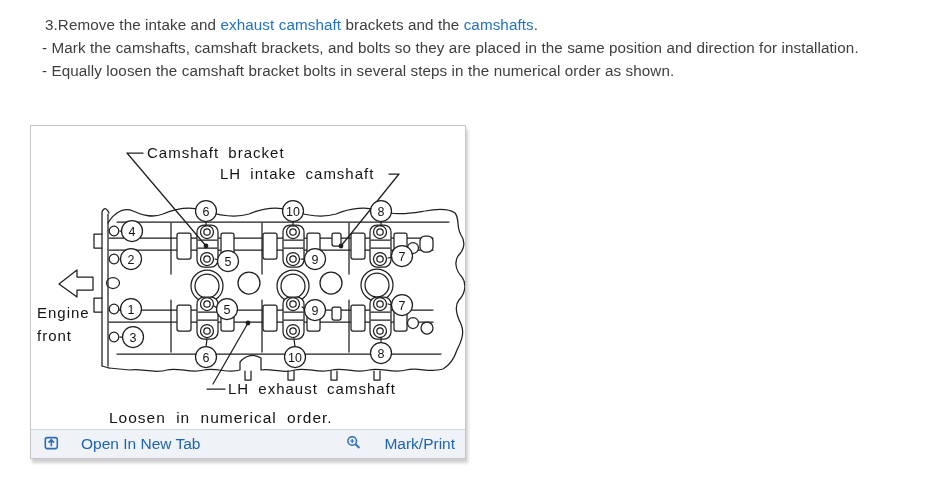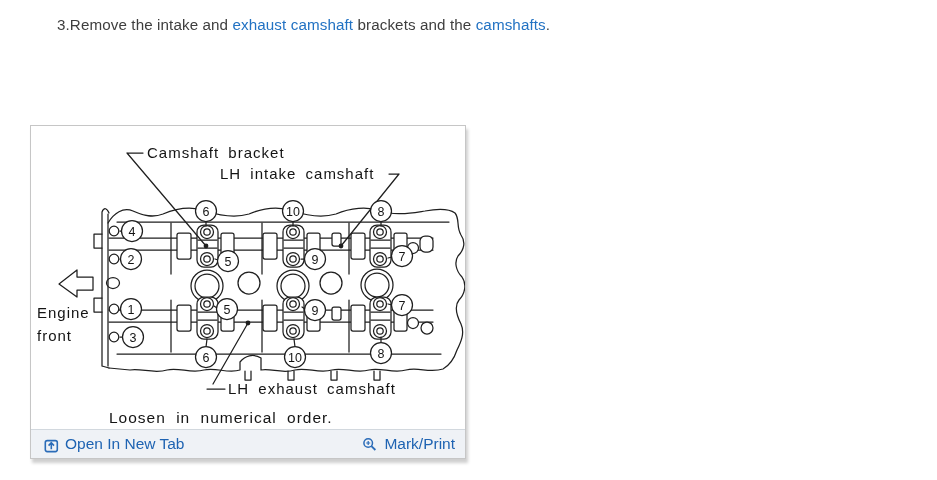--- a/index.html
+++ b/index.html
@@ -7,21 +7,20 @@
   .page {
     position:relative; width:937px; height:480px;
     background:#ffffff; overflow:hidden;
     font-family:"Liberation Sans", sans-serif;
   }
   
   .instructions {
     position:absolute; left:42px; top:13px;
     font-size:15.2px; line-height:23px; color:#3e3e3e;
     letter-spacing:0.1px;
-    margin-left:12px;
   }
   .instructions .step { padding-left:3px; }
   .lnk { color:#2272c3; text-decoration:none; cursor:pointer; }
   
   .figure-box {
     position:absolute; left:30px; top:125px;
     width:436px; height:334px;
     background:#ffffff;
     border:1px solid #c6c6c6;
     box-shadow:2px 4px 3px #cfcfcf;
@@ -43,32 +42,34 @@
     text-anchor:middle;
   }
   
   .figure-footer {
     position:absolute; left:0; right:0; bottom:0; height:29px;
     background:#eff2f6; border-top:1px solid #d2d8de;
     display:flex; align-items:center; justify-content:space-between;
     padding:0 10px 0 13px;
   }
   .footer-link {
-    display:flex; align-items:flex-end; gap:6px;
+    display:flex; align-items:flex-start; gap:22px;
     font-size:15.5px; color:#1e63b2; text-decoration:none; cursor:pointer;
   }
   .footer-link svg { display:block; }
 </style>
 </head>
 <body>
 
 <div class="page">
 
   <div class="instructions">
     <div class="step"><span>3.Remove the intake and </span><a class="lnk">exhaust camshaft</a><span> brackets and the </span><a class="lnk">camshafts</a><span>.</span></div>
+    <div>- Mark the camshafts, camshaft brackets, and bolts so they are placed in the same position and direction for installation.</div>
+    <div>- Equally loosen the camshaft bracket bolts in several steps in the numerical order as shown.</div>
   </div>
 
   <div class="figure-box">
 
     <svg class="diagram-svg" width="434" height="304" viewBox="0 0 434 304">
 
       <g>
         <path class="ink" d="M77,97
           C83,87 92,81 102,85 C113,90 122,92 132,88
           C146,82 161,80 175,85 C190,90 205,92 218,88

